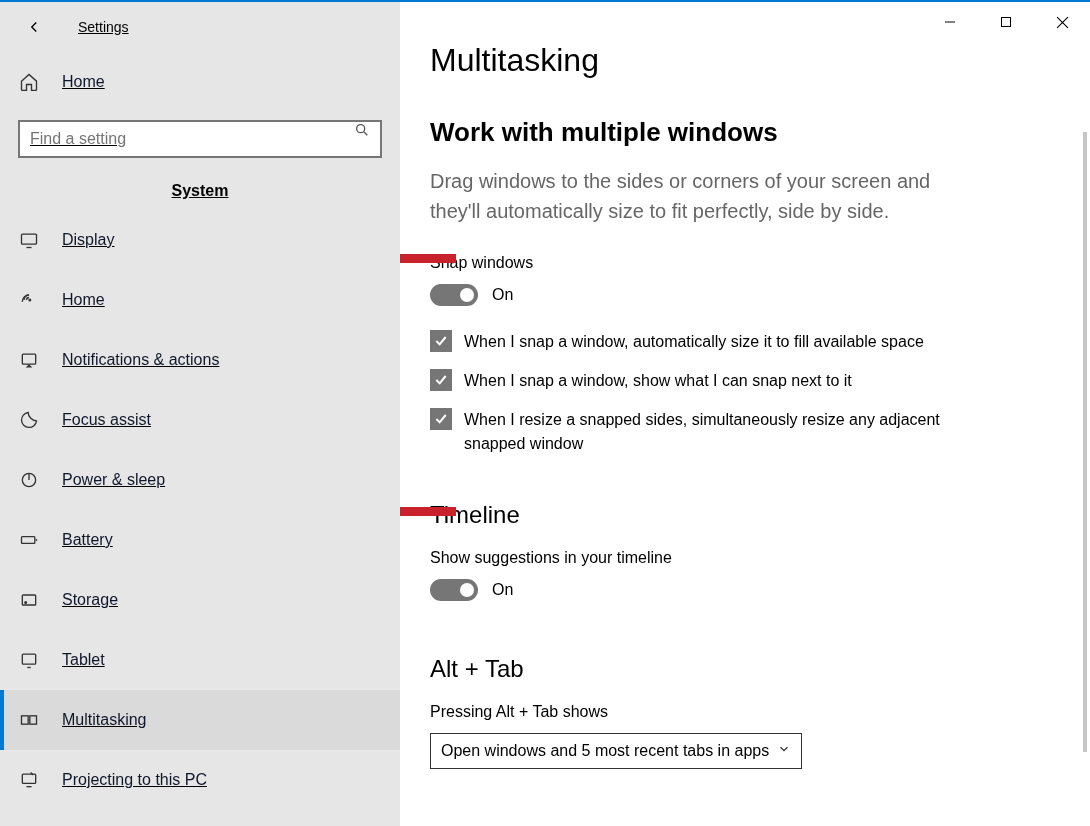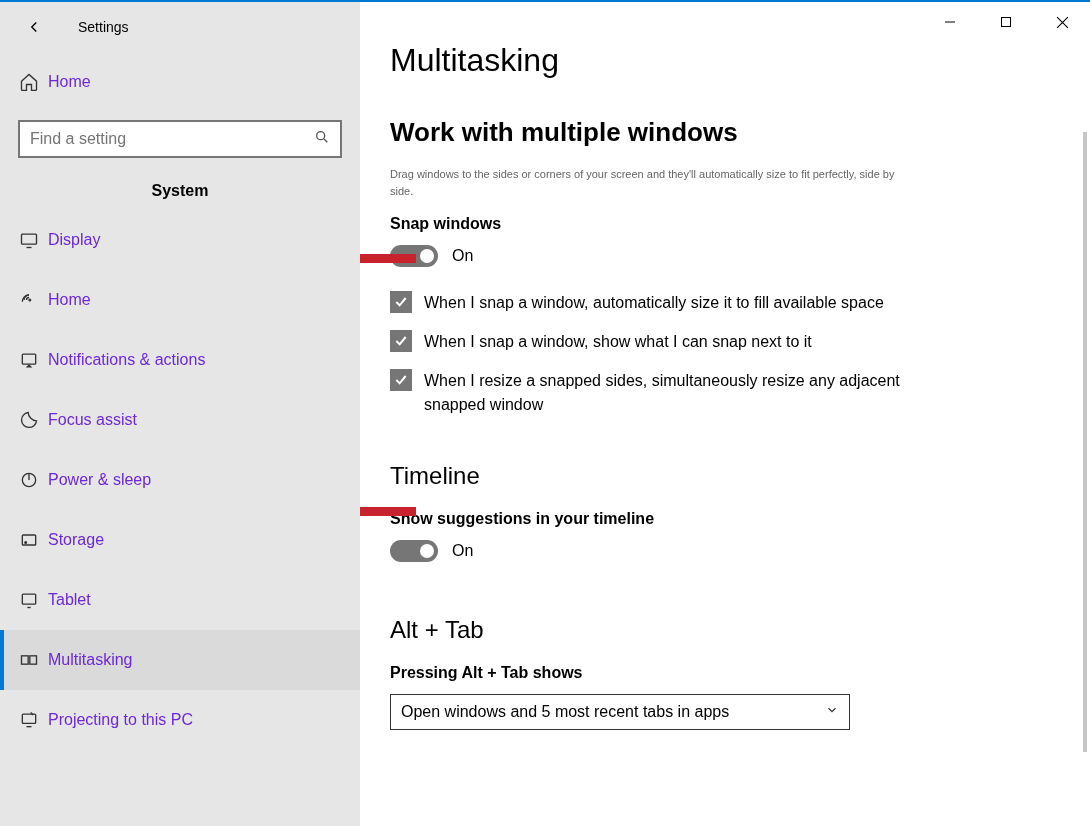--- a/index.html
+++ b/index.html
@@ -1,66 +1,66 @@
 <!DOCTYPE html>
 <html><head>
   <meta charset="utf-8">
   <style>
     * { margin:0; padding:0; box-sizing:border-box; font-family:"Segoe UI",sans-serif; }
     body { width:1090px; height:826px; background:#fff; overflow:hidden; border-top:2px solid #0078d4; }
     .window { display:flex; height:824px; }
 
     
-    .sidebar { width:360px; background:#e6e6e6; height:100%; display:flex; flex-direction:column; position:relative; }
+    .sidebar { width:400px; background:#e6e6e6; height:100%; display:flex; flex-direction:column; position:relative;text-decoration:underline; }
     .titlebar { height:50px; display:flex; align-items:center; padding-left:20px; }
     .back-btn { width:28px; height:28px; display:flex; align-items:center; justify-content:center; cursor:pointer; }
     .title-text { margin-left:30px; font-size:14px; }
 
     .nav-row { display:flex; align-items:center; height:60px; padding-left:18px; cursor:pointer; }
     .nav-row .icon-slot { width:22px; display:flex; align-items:center; justify-content:center; }
-    .nav-row .nav-label { margin-left:8px; font-size:16px; color:#6d28d9; }
+    .nav-row .nav-label { margin-left:22px; font-size:16px; color:#0f172a; }
 
     .search-wrap { padding:0 18px; margin:8px 0 10px; }
-    .search-box { height:38px; border:2px solid #767676; background:#fff; display:flex; align-items:center; padding:0 10px; }
+    .search-box { height:38px; border:2px solid #767676; background:#fff; display:flex; padding:0 10px; }
     .search-input { flex:1; border:none; outline:none; font-size:16px; background:transparent; color:#555; }
     .search-icon { color:#555; }
 
     .category-label { padding:14px 22px 10px; font-weight:600; font-size:16px;text-align:center; }
 
     .nav-list { flex:1; overflow:hidden; }
     .nav-list .nav-row.active { border-left:4px solid #0078d4; background:#dadada; padding-left:14px; }
     .nav-list .nav-row { height:60px; }
 
     
     .content { flex:1; position:relative; background:#fff; }
     .win-controls { position:absolute; top:0; right:0; display:flex; }
     .win-btn { width:56px; height:40px; display:flex; align-items:center; justify-content:center; cursor:pointer; }
 
     .main { padding:40px 0 0 30px; height:100%; overflow:hidden; position:relative; }
     .scrollbar { position:absolute; right:3px; top:130px; width:4px; height:620px; background:#c6c6c6; }
 
     .page-title { font-size:32px; font-weight:400; margin-bottom:38px; }
     .section-title { font-size:26px; font-weight:700; margin-bottom:18px; }
-    .section-desc { font-size:11px; color:#666; max-width:520px; margin-bottom:16px; line-height:1.5; }
-
-    .setting-label { font-size:16px; margin-bottom:12px;font-weight:bold; }
+    .section-desc { font-size:20px; color:#666; max-width:520px; margin-bottom:28px; line-height:1.5; }
+
+    .setting-label { font-size:16px; margin-bottom:12px; }
     .toggle-row { display:flex; align-items:center; margin-bottom:24px; }
     .toggle { width:48px; height:22px; border-radius:11px; background:#767676; position:relative; cursor:pointer; }
     .toggle::after { content:""; position:absolute; width:14px; height:14px; border-radius:50%; background:#fff; top:4px; right:4px; }
     .toggle-label { margin-left:14px; font-size:16px; }
 
     .check-row { display:flex; align-items:flex-start; margin-bottom:16px; max-width:560px; }
     .checkbox { width:22px; height:22px; background:#767676; flex-shrink:0; display:flex; align-items:center; justify-content:center; cursor:pointer; }
     .checkbox svg { stroke:#fff; }
     .check-label { margin-left:12px; font-size:16px; line-height:1.45; }
 
     .section-gap { height:30px; }
     .section-title2 { font-size:24px; font-weight:400; margin-bottom:20px; }
 
-    .dropdown { border:1px solid #333; width:460px; height:36px; display:flex; align-items:center; justify-content:space-between; padding:8px 10px; font-size:16px; cursor:pointer; margin-top:10px; }
+    .dropdown { border:1px solid #333; width:372px; height:36px; display:flex; align-items:center; justify-content:space-between; padding:8px 10px; font-size:16px; cursor:pointer; margin-top:10px; }
 
     
     .highlight { position:absolute; border:9px solid #c8232c; border-right:none; border-radius:10px 0 0 10px; pointer-events:none; }
   </style>
 </head>
 <body>
 
 <div class="window">
 
   <div class="sidebar">
@@ -136,20 +136,29 @@
           <span class="nav-label">Focus assist</span>
         </div>
         <div class="nav-row">
           <span class="icon-slot">
             <svg width="20" height="20" viewBox="0 0 24 24" fill="none" stroke="#333" stroke-width="1.6">
               <circle cx="12" cy="12" r="8"></circle>
               <path d="M12 4v8"></path>
             </svg>
           </span>
           <span class="nav-label">Power &amp; sleep</span>
+        </div>
+        <div class="nav-row">
+          <span class="icon-slot">
+            <svg width="20" height="20" viewBox="0 0 24 24" fill="none" stroke="#333" stroke-width="1.6">
+              <rect x="3" y="8" width="16" height="8" rx="1"></rect>
+              <path d="M21 11v2"></path>
+            </svg>
+          </span>
+          <span class="nav-label">Battery</span>
         </div>
         <div class="nav-row">
           <span class="icon-slot">
             <svg width="20" height="20" viewBox="0 0 24 24" fill="none" stroke="#333" stroke-width="1.6">
               <rect x="4" y="6" width="16" height="12" rx="1"></rect>
               <circle cx="8" cy="15" r="1" fill="#333"></circle>
             </svg>
           </span>
           <span class="nav-label">Storage</span>
         </div>

